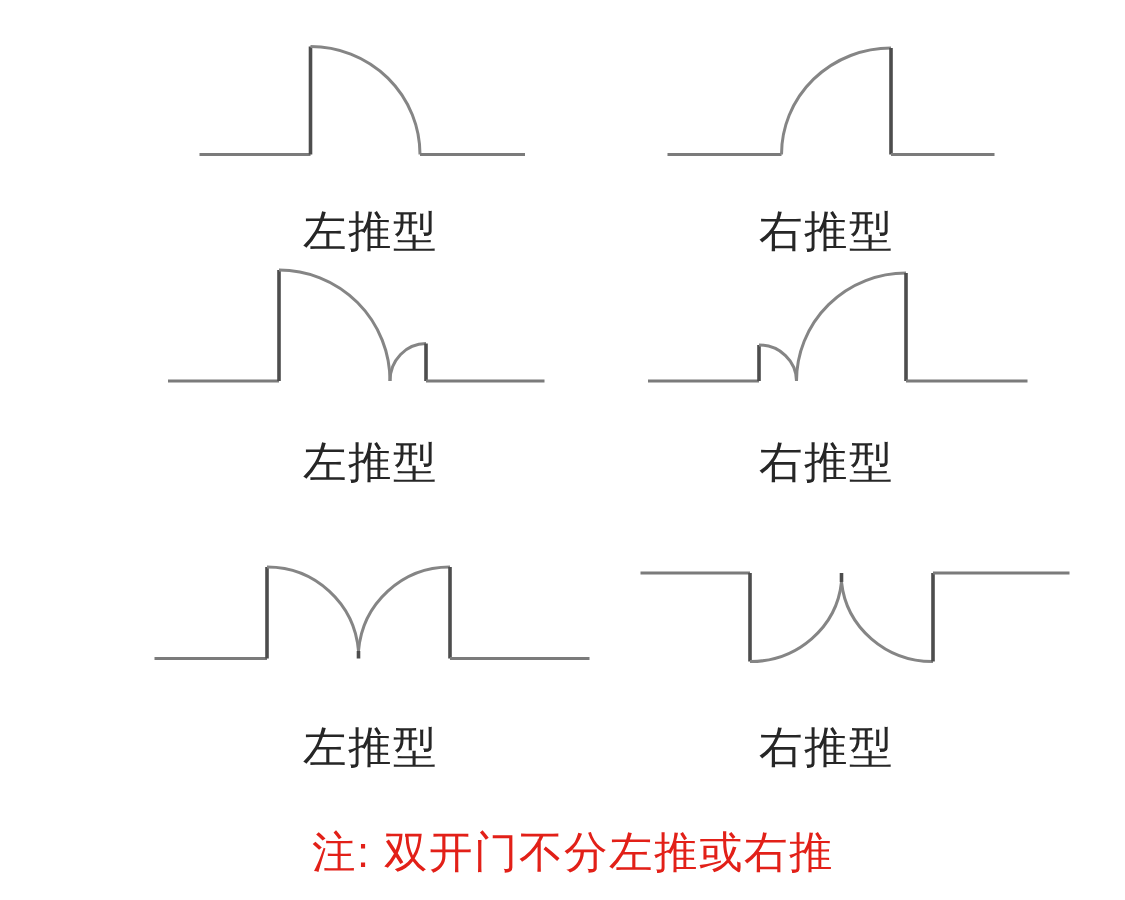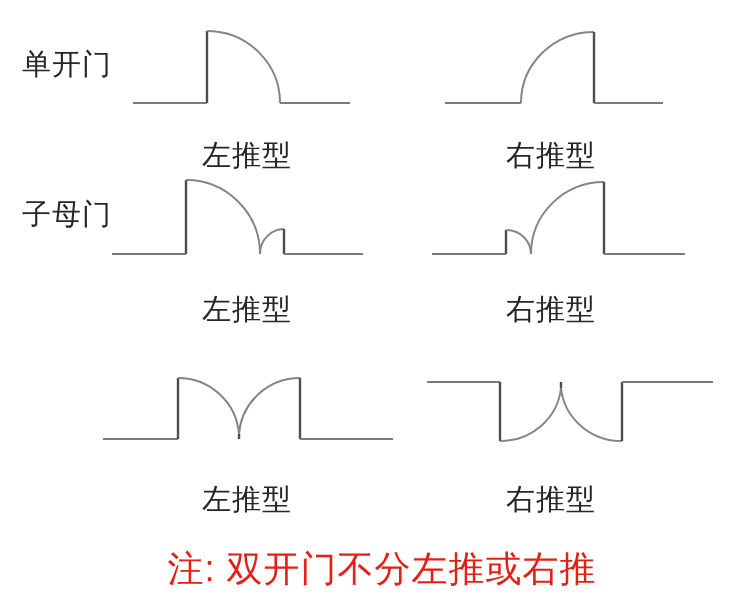--- a/index.html
+++ b/index.html
@@ -20,21 +20,21 @@
     font-size: 29px; line-height: 30px; letter-spacing: 1px;
     color: #262626; font-weight: 500; white-space: nowrap; margin-top: 12px;
   }
   .cell-label.c1 { left: 247px; }
   .cell-label.c2 { left: 551px; }
   .cell-label.r1 { top: 128px; }
   .cell-label.r2 { top: 282px; }
   .cell-label.r3 { top: 472px; }
   .note {
     position: absolute; left: 382px; top: 553px; transform: translateX(-50%);
-    font-size: 36px; line-height: 32px; letter-spacing: 1px;
+    font-size: 29px; line-height: 32px; letter-spacing: 1px;
     color: #e22018; font-weight: 500; white-space: nowrap;
   }
   .wall { stroke: #7b7b7b; stroke-width: 2; fill: none; }
   .arc  { stroke: #858585; stroke-width: 2; fill: none; }
   .leaf { stroke: #4d4d4d; stroke-width: 2.4; fill: none; }
 </style>
 </head>
 <body>
 
 <div class="canvas">
@@ -87,22 +87,20 @@
       <path class="wall" d="M427 382 H500"></path>
       <path class="leaf" d="M500 382 V441"></path>
       <path class="arc" d="M500 441 A61 59 0 0 0 561 388"></path>
       <path class="leaf" d="M561 388 V382"></path>
       <path class="arc" d="M622 441 A61 59 0 0 1 561 388"></path>
       <path class="leaf" d="M622 441 V382"></path>
       <path class="wall" d="M622 382 H713"></path>
     </g>
   </svg>
 
-  <span class="row-name r1">单开门</span>
-  <span class="row-name r2">子母门</span>
 
   <span class="cell-label r1 c1">左推型</span>
   <span class="cell-label r1 c2">右推型</span>
   <span class="cell-label r2 c1">左推型</span>
   <span class="cell-label r2 c2">右推型</span>
   <span class="cell-label r3 c1">左推型</span>
   <span class="cell-label r3 c2">右推型</span>
 
   <span class="note">注: 双开门不分左推或右推</span>
 

